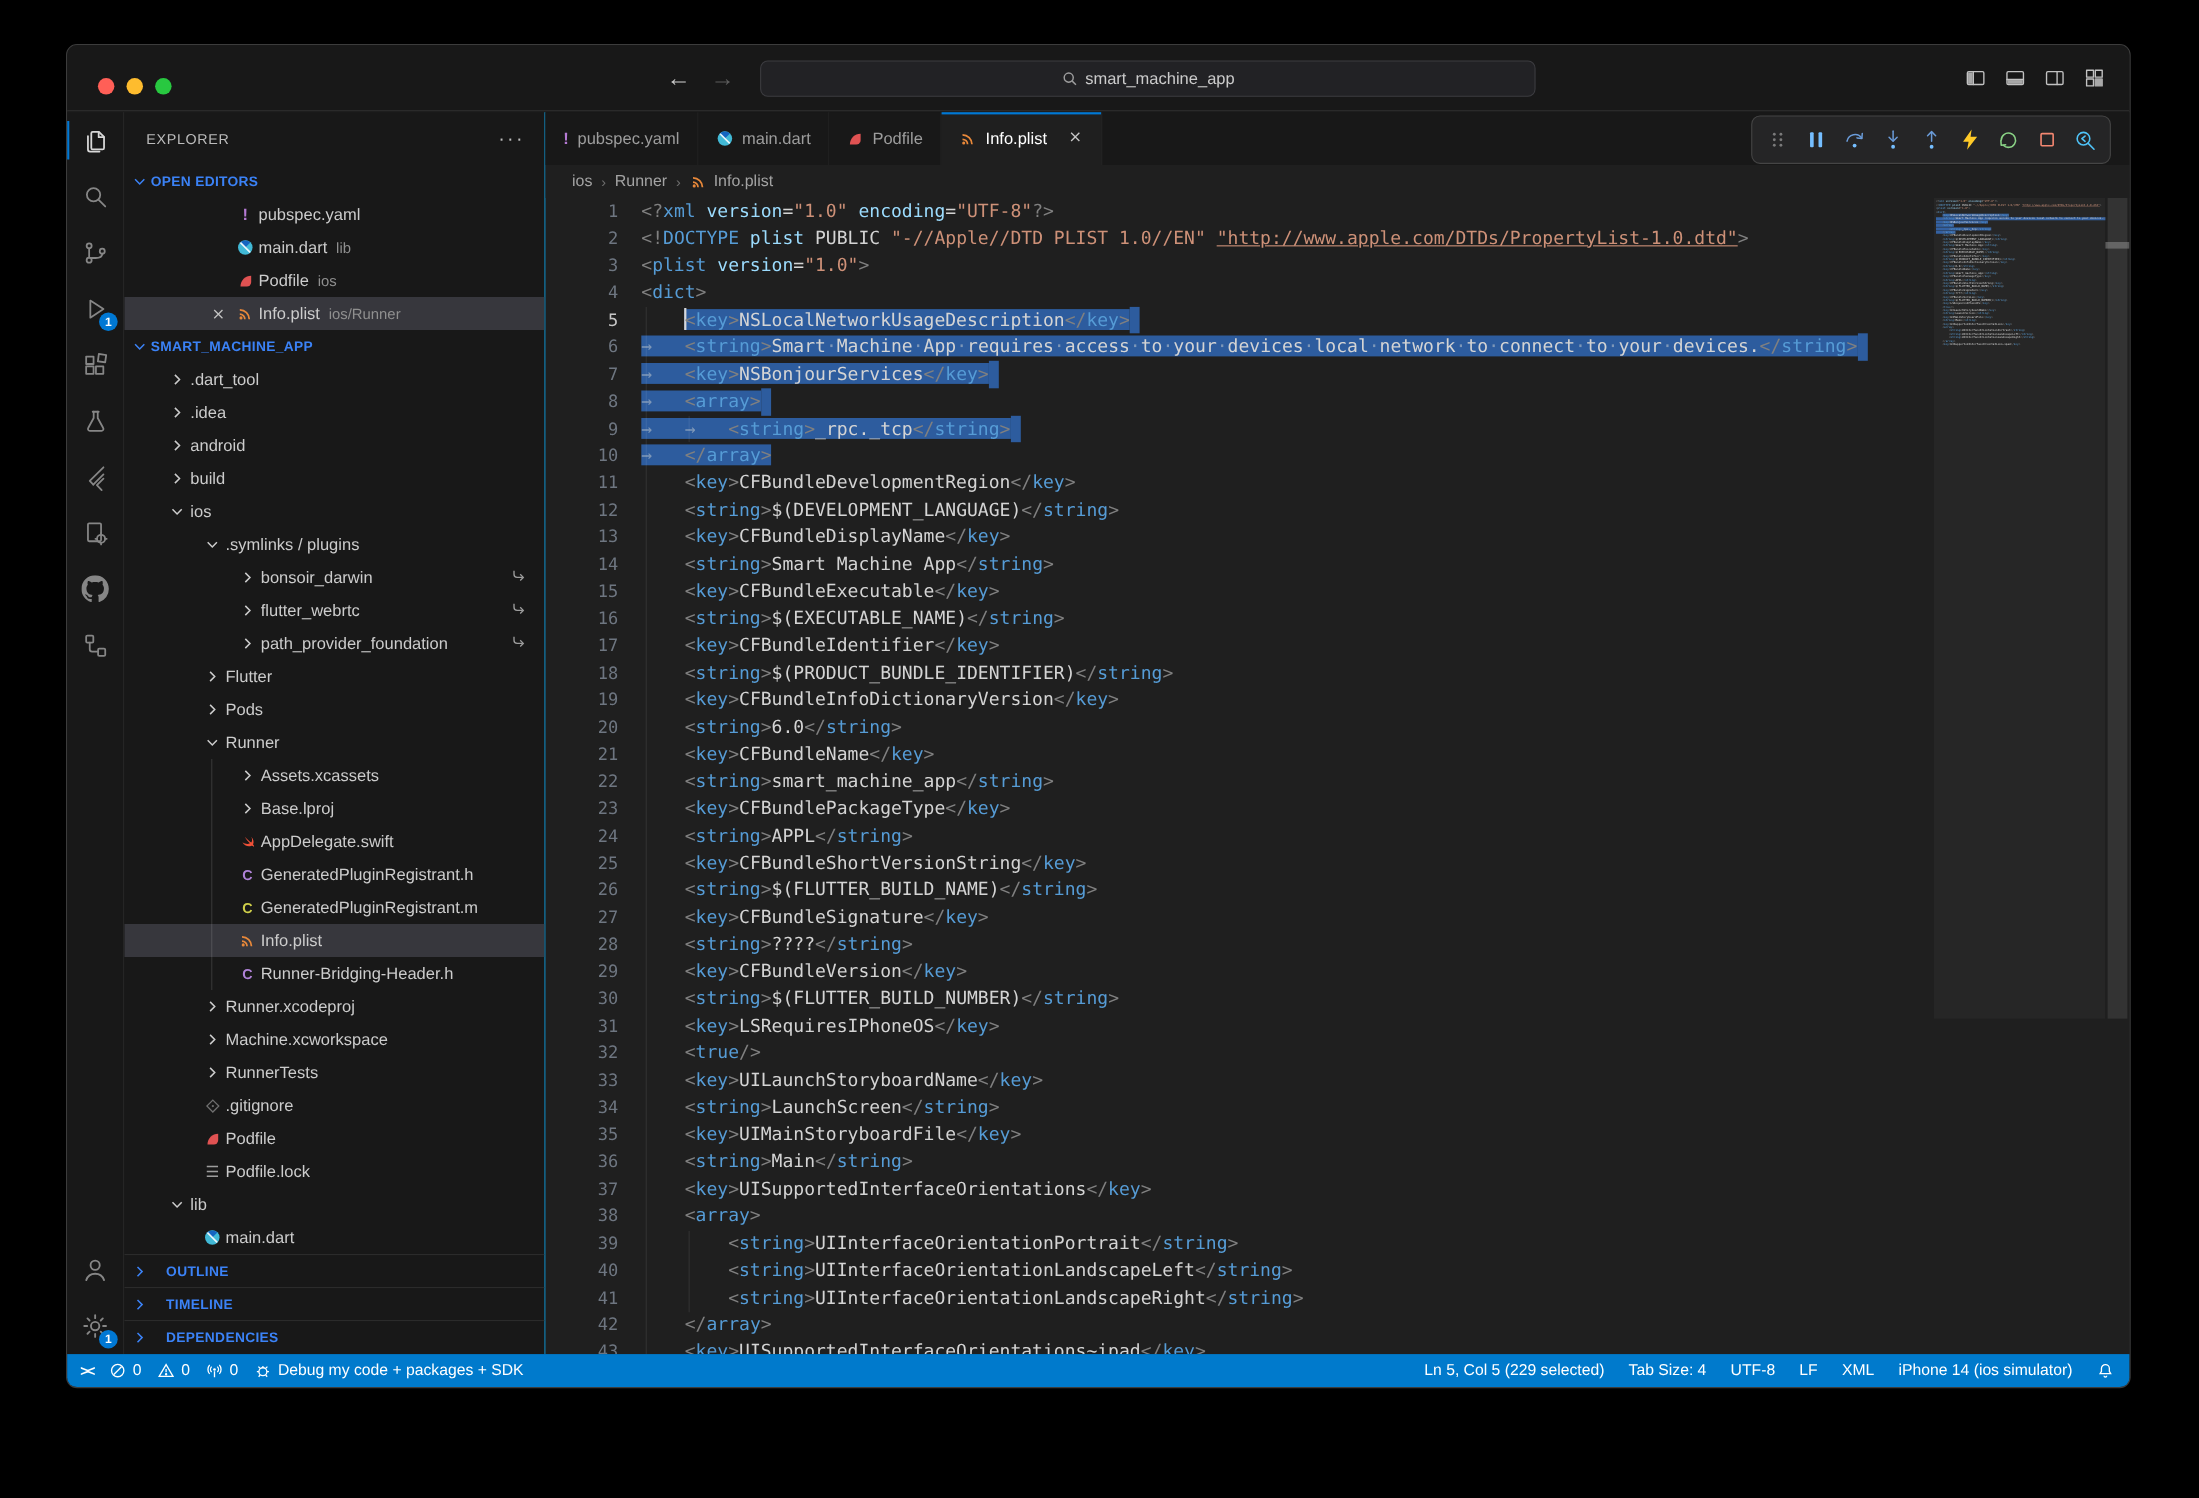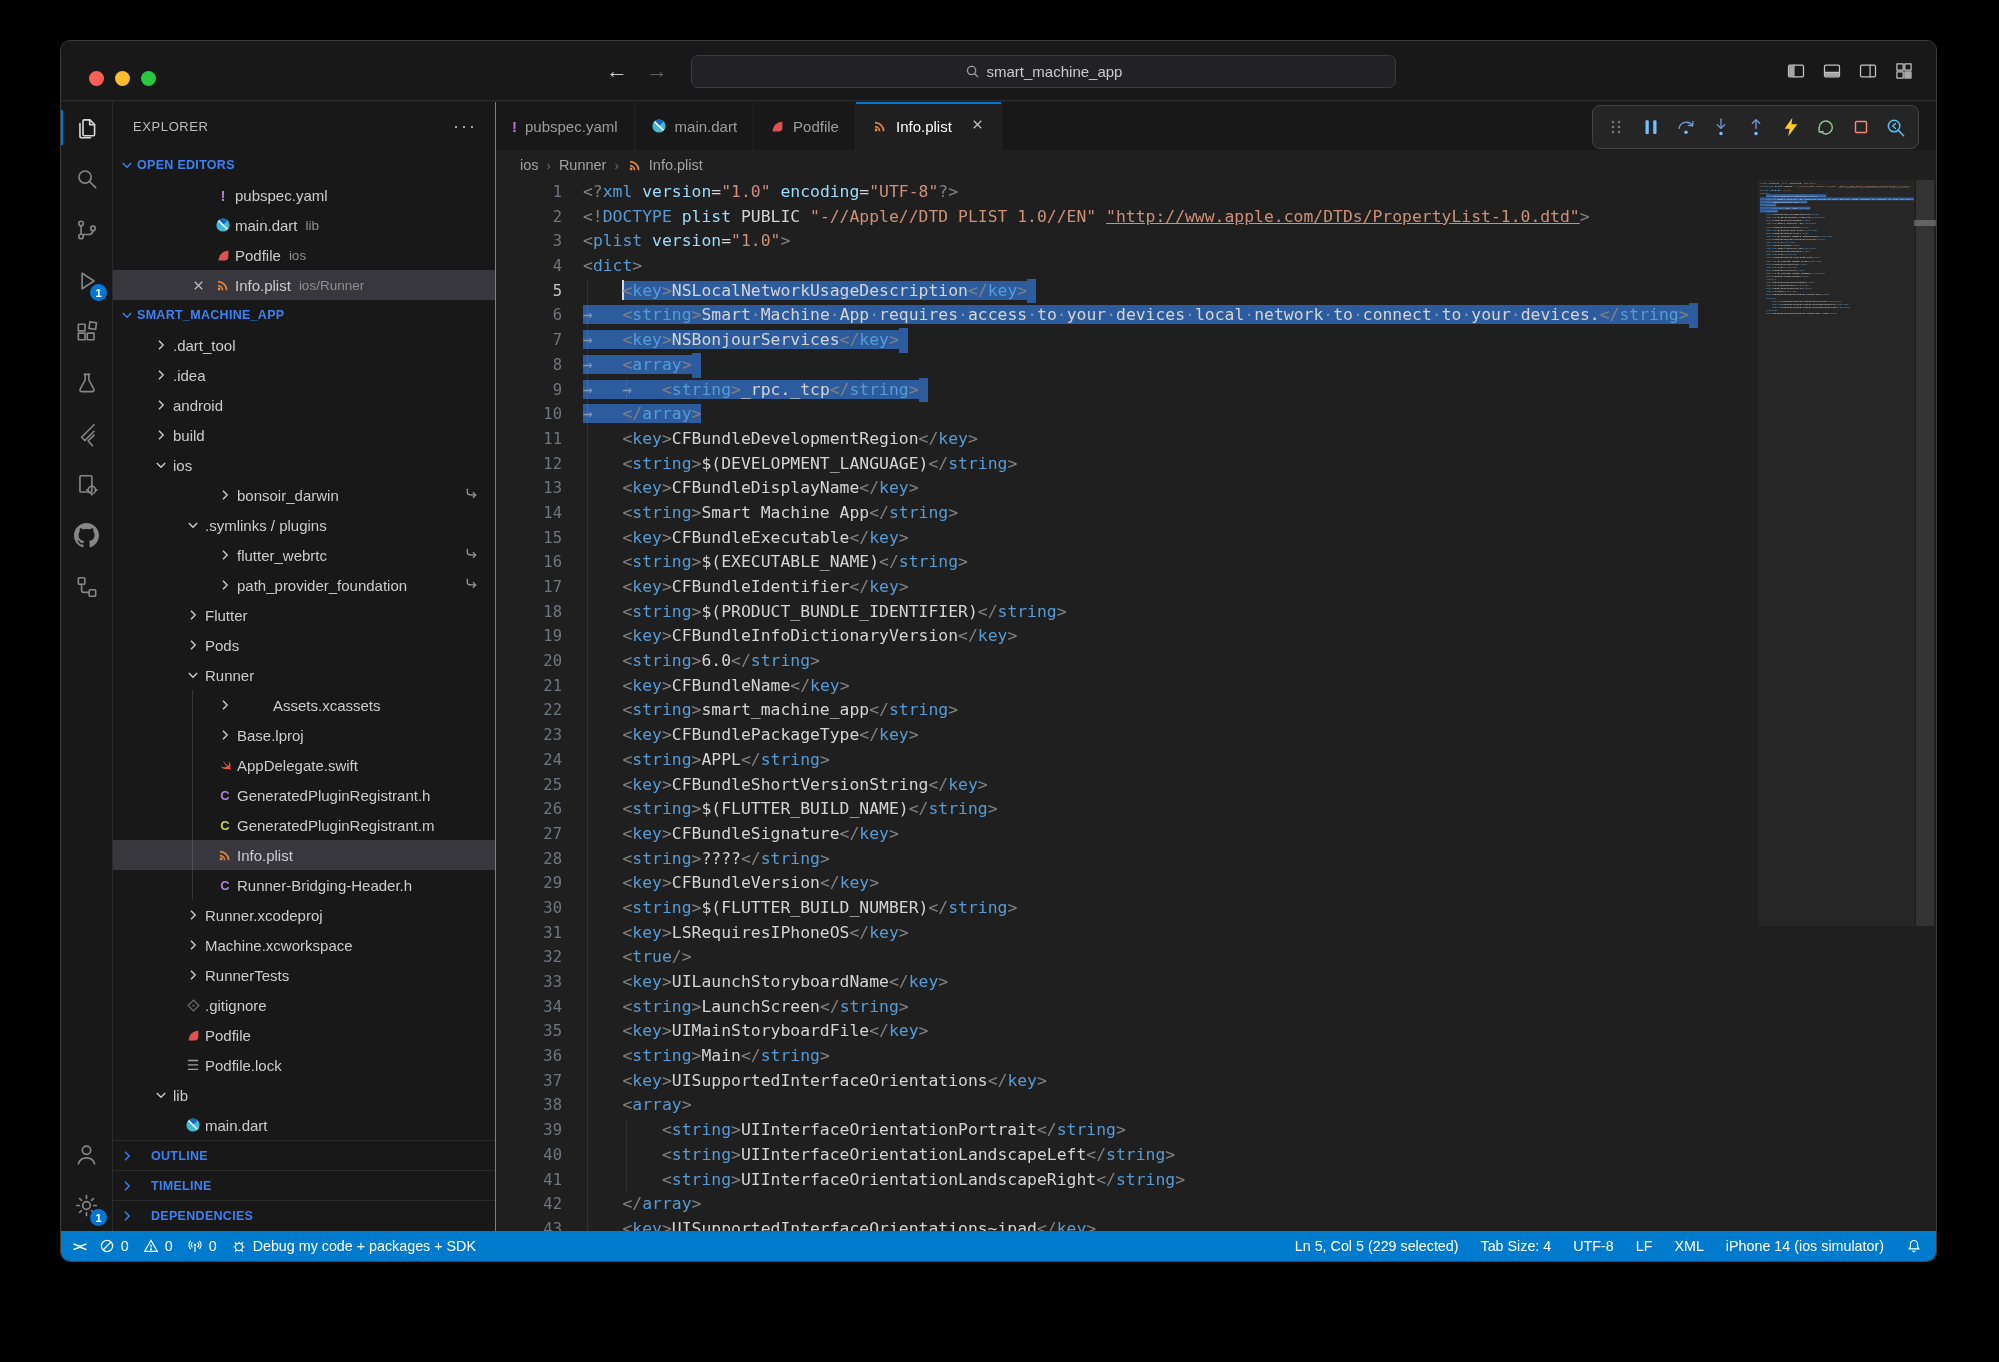--- a/index.html
+++ b/index.html
@@ -403,46 +403,46 @@
             <div class="row  " style="padding-left:36px;">
     <span class="fslot">
                 <span class="ic">
                   <svg width="16" height="16" viewBox="0 0 16 16" fill="none" stroke="currentColor" stroke-width="1.4">
                     <path d="M3.8 6 8 10.2 12.2 6"></path>
                   </svg>
                 </span>
               </span>
     <span class="lbl">ios</span>
     </div>
+            <div class="row  " style="padding-left:68px;">
+    <span class="fslot">
+                <span class="ic">
+                  <svg width="16" height="16" viewBox="0 0 16 16" fill="none" stroke="currentColor" stroke-width="1.4">
+                    <path d="M3.8 6 8 10.2 12.2 6"></path>
+                  </svg>
+                </span>
+              </span>
+    <span class="lbl">.symlinks / plugins</span>
+    </div>
             <div class="row  " style="padding-left:100px;">
     <span class="fslot">
                 <span class="ic">
                   <svg width="16" height="16" viewBox="0 0 16 16" fill="none" stroke="currentColor" stroke-width="1.4">
                     <path d="M6 3.8 10.2 8 6 12.2"></path>
                   </svg>
                 </span>
               </span>
     <span class="lbl">bonsoir_darwin</span>
     <span class="symarrow"><span class="ic">
                   <svg width="15" height="15" viewBox="0 0 16 16" fill="none" stroke="currentColor" stroke-width="1.3">
                     <path d="M3.5 3v3.5a3 3 0 0 0 3 3H12"></path>
                     <path d="M9.5 6.5 12.5 9.5 9.5 12.5"></path>
                   </svg>
                 </span></span>
             </div>
-            <div class="row  " style="padding-left:68px;">
-    <span class="fslot">
-                <span class="ic">
-                  <svg width="16" height="16" viewBox="0 0 16 16" fill="none" stroke="currentColor" stroke-width="1.4">
-                    <path d="M3.8 6 8 10.2 12.2 6"></path>
-                  </svg>
-                </span>
-              </span>
-    <span class="lbl">.symlinks / plugins</span>
-    </div>
             <div class="row  " style="padding-left:100px;">
     <span class="fslot">
                 <span class="ic">
                   <svg width="16" height="16" viewBox="0 0 16 16" fill="none" stroke="currentColor" stroke-width="1.4">
                     <path d="M6 3.8 10.2 8 6 12.2"></path>
                   </svg>
                 </span>
               </span>
     <span class="lbl">flutter_webrtc</span>
     <span class="symarrow"><span class="ic">
@@ -491,21 +491,21 @@
             <div class="row  " style="padding-left:68px;">
     <span class="fslot">
                 <span class="ic">
                   <svg width="16" height="16" viewBox="0 0 16 16" fill="none" stroke="currentColor" stroke-width="1.4">
                     <path d="M3.8 6 8 10.2 12.2 6"></path>
                   </svg>
                 </span>
               </span>
     <span class="lbl">Runner</span>
     </div>
-            <div class="row  guided" style="padding-left:100px;gap:36px;">
+            <div class="row  guided" style="padding-left:100px;">
     <span class="fslot">
                 <span class="ic">
                   <svg width="16" height="16" viewBox="0 0 16 16" fill="none" stroke="currentColor" stroke-width="1.4">
                     <path d="M6 3.8 10.2 8 6 12.2"></path>
                   </svg>
                 </span>
               </span>
     <span class="lbl">Assets.xcassets</span>
     </div>
             <div class="row  guided" style="padding-left:100px;">

